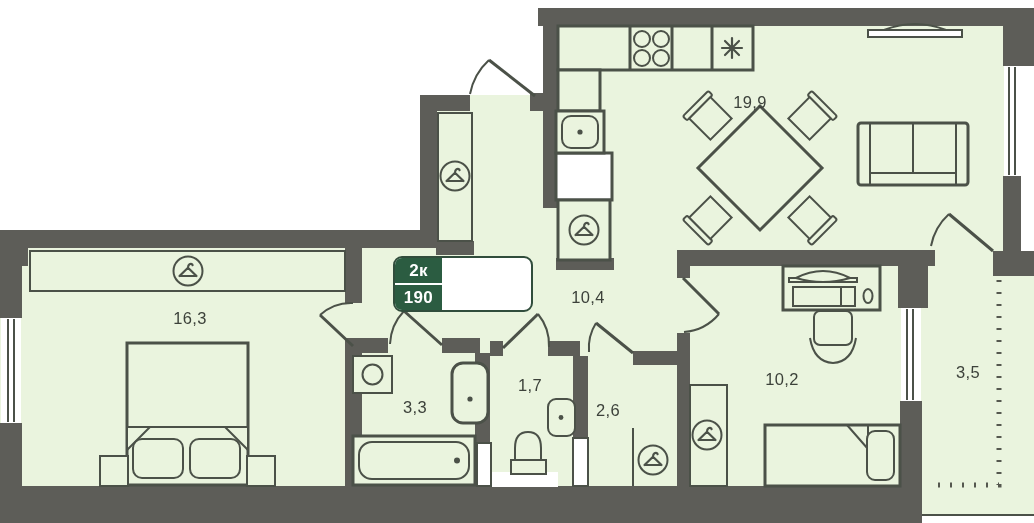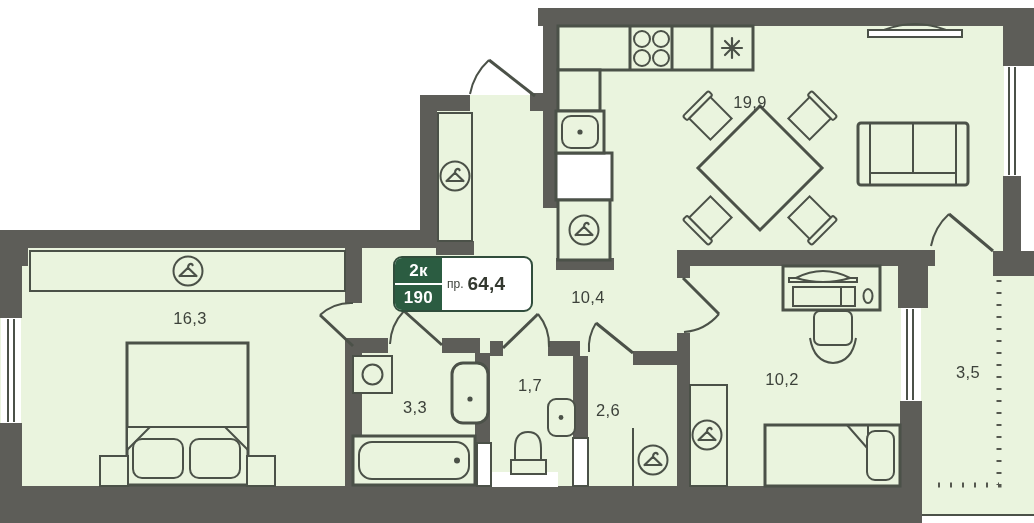--- a/index.html
+++ b/index.html
@@ -279,19 +279,15 @@
     <text x="968" y="370" class="arealbl">3,5</text>
   </g>
 </svg>
 
   <div class="info-box">
     <div class="info-left">
       <div class="cell">2к</div>
       <div class="cell">190</div>
     </div>
     <div class="info-right">
-      <div class="row">
-        <span class="small">пр.</span>
-        <span class="big">64,4</span>
-      </div>
     </div>
   </div>
 </div>
 
 </body></html>

